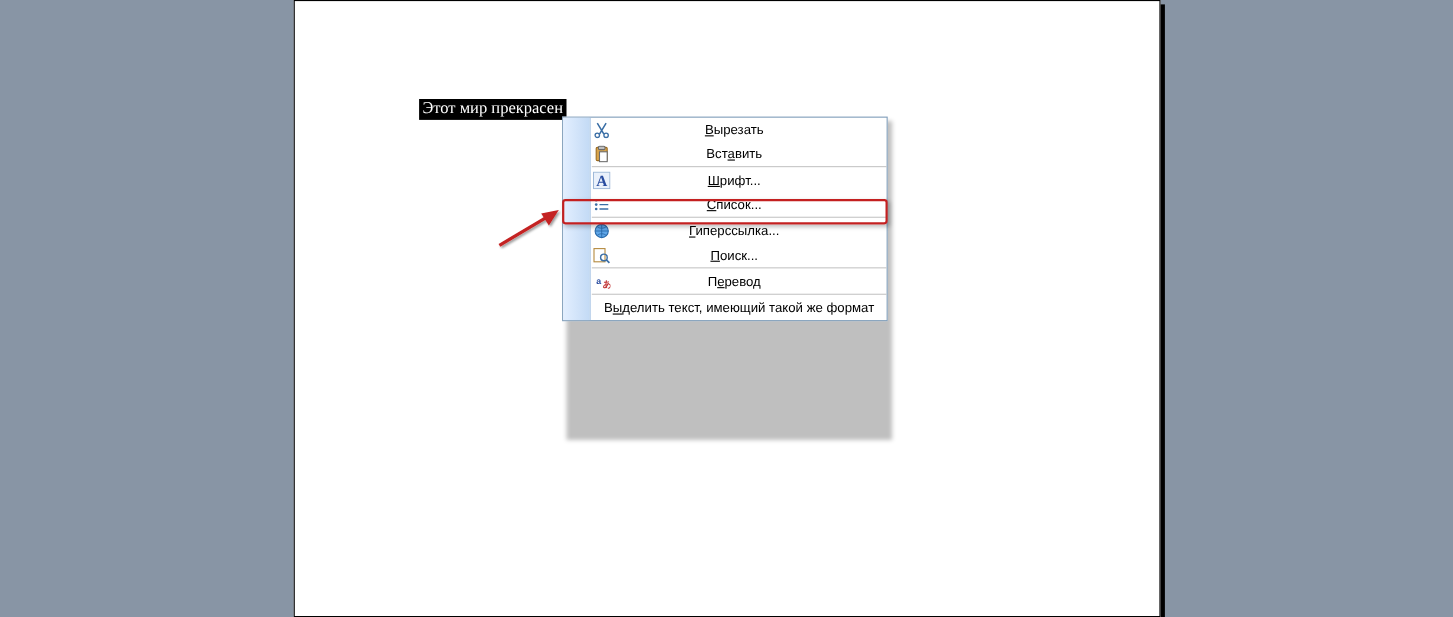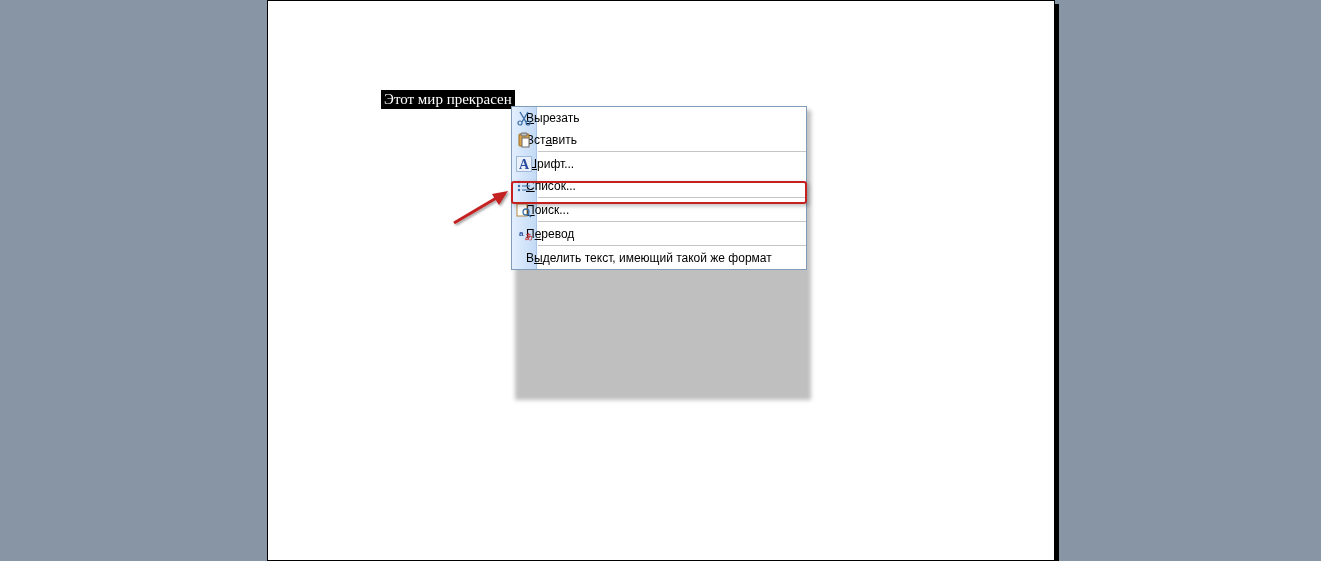--- a/index.html
+++ b/index.html
@@ -11,20 +11,21 @@
     font-family: Tahoma, Arial, sans-serif;
     font-size: 12px;
     overflow: hidden;
   }
   .page-wrap {
     position: absolute;
     left: 267px;
     top: 0;
     width: 788px;
     height: 561px;
+    text-align: center;
   }
   .page-shadow {
     position: absolute;
     left: 4px;
     top: 4px;
     width: 788px;
     height: 561px;
     background: #000;
   }
   .page {
@@ -82,20 +83,21 @@
   }
   .ctx-item {
     position: relative;
     height: 22px;
     line-height: 22px;
     padding-left: 14px;
     padding-right: 20px;
     color: #000;
     cursor: default;
     white-space: nowrap;
+    margin-left: 23px;
   }
   .ctx-item .u { text-decoration: underline; }
   .ctx-sep {
     margin-left: 26px;
     border-top: 1px solid #c5c5c5;
     height: 1px;
   }
   .ctx-icon {
     position: absolute;
     left: 4px;
@@ -197,20 +199,29 @@
               <circle cx="3" cy="8" r="1.2" fill="#3a6ea5"></circle>
               <circle cx="3" cy="12" r="1.2" fill="#3a6ea5"></circle>
               <path d="M6 4h8M6 8h8M6 12h8" stroke="#3a6ea5" stroke-width="1.2"></path>
             </svg>
           </span>
           <span><span class="u">С</span>писок...</span>
         </div>
 
         <div class="ctx-sep"></div>
 
+        <div class="ctx-item">
+          <span class="ctx-icon">
+            <svg width="16" height="16" viewBox="0 0 16 16">
+              <circle cx="8" cy="8" r="6" fill="#5fa6e8" stroke="#2b6bab"></circle>
+              <path d="M2 8h12M8 2v12M4 4c2 2 6 2 8 0M4 12c2-2 6-2 8 0" stroke="#2b6bab" stroke-width="0.8" fill="none"></path>
+            </svg>
+          </span>
+          <span><span class="u">Г</span>иперссылка...</span>
+        </div>
 
         <div class="ctx-item">
           <span class="ctx-icon">
             <svg width="16" height="16" viewBox="0 0 16 16">
               <rect x="1" y="2" width="10" height="12" fill="#fff" stroke="#b58a3f"></rect>
               <circle cx="10" cy="10" r="3" fill="none" stroke="#3a6ea5" stroke-width="1.3"></circle>
               <path d="M12 12l3 3" stroke="#3a6ea5" stroke-width="1.5"></path>
             </svg>
           </span>
           <span><span class="u">П</span>оиск...</span>

